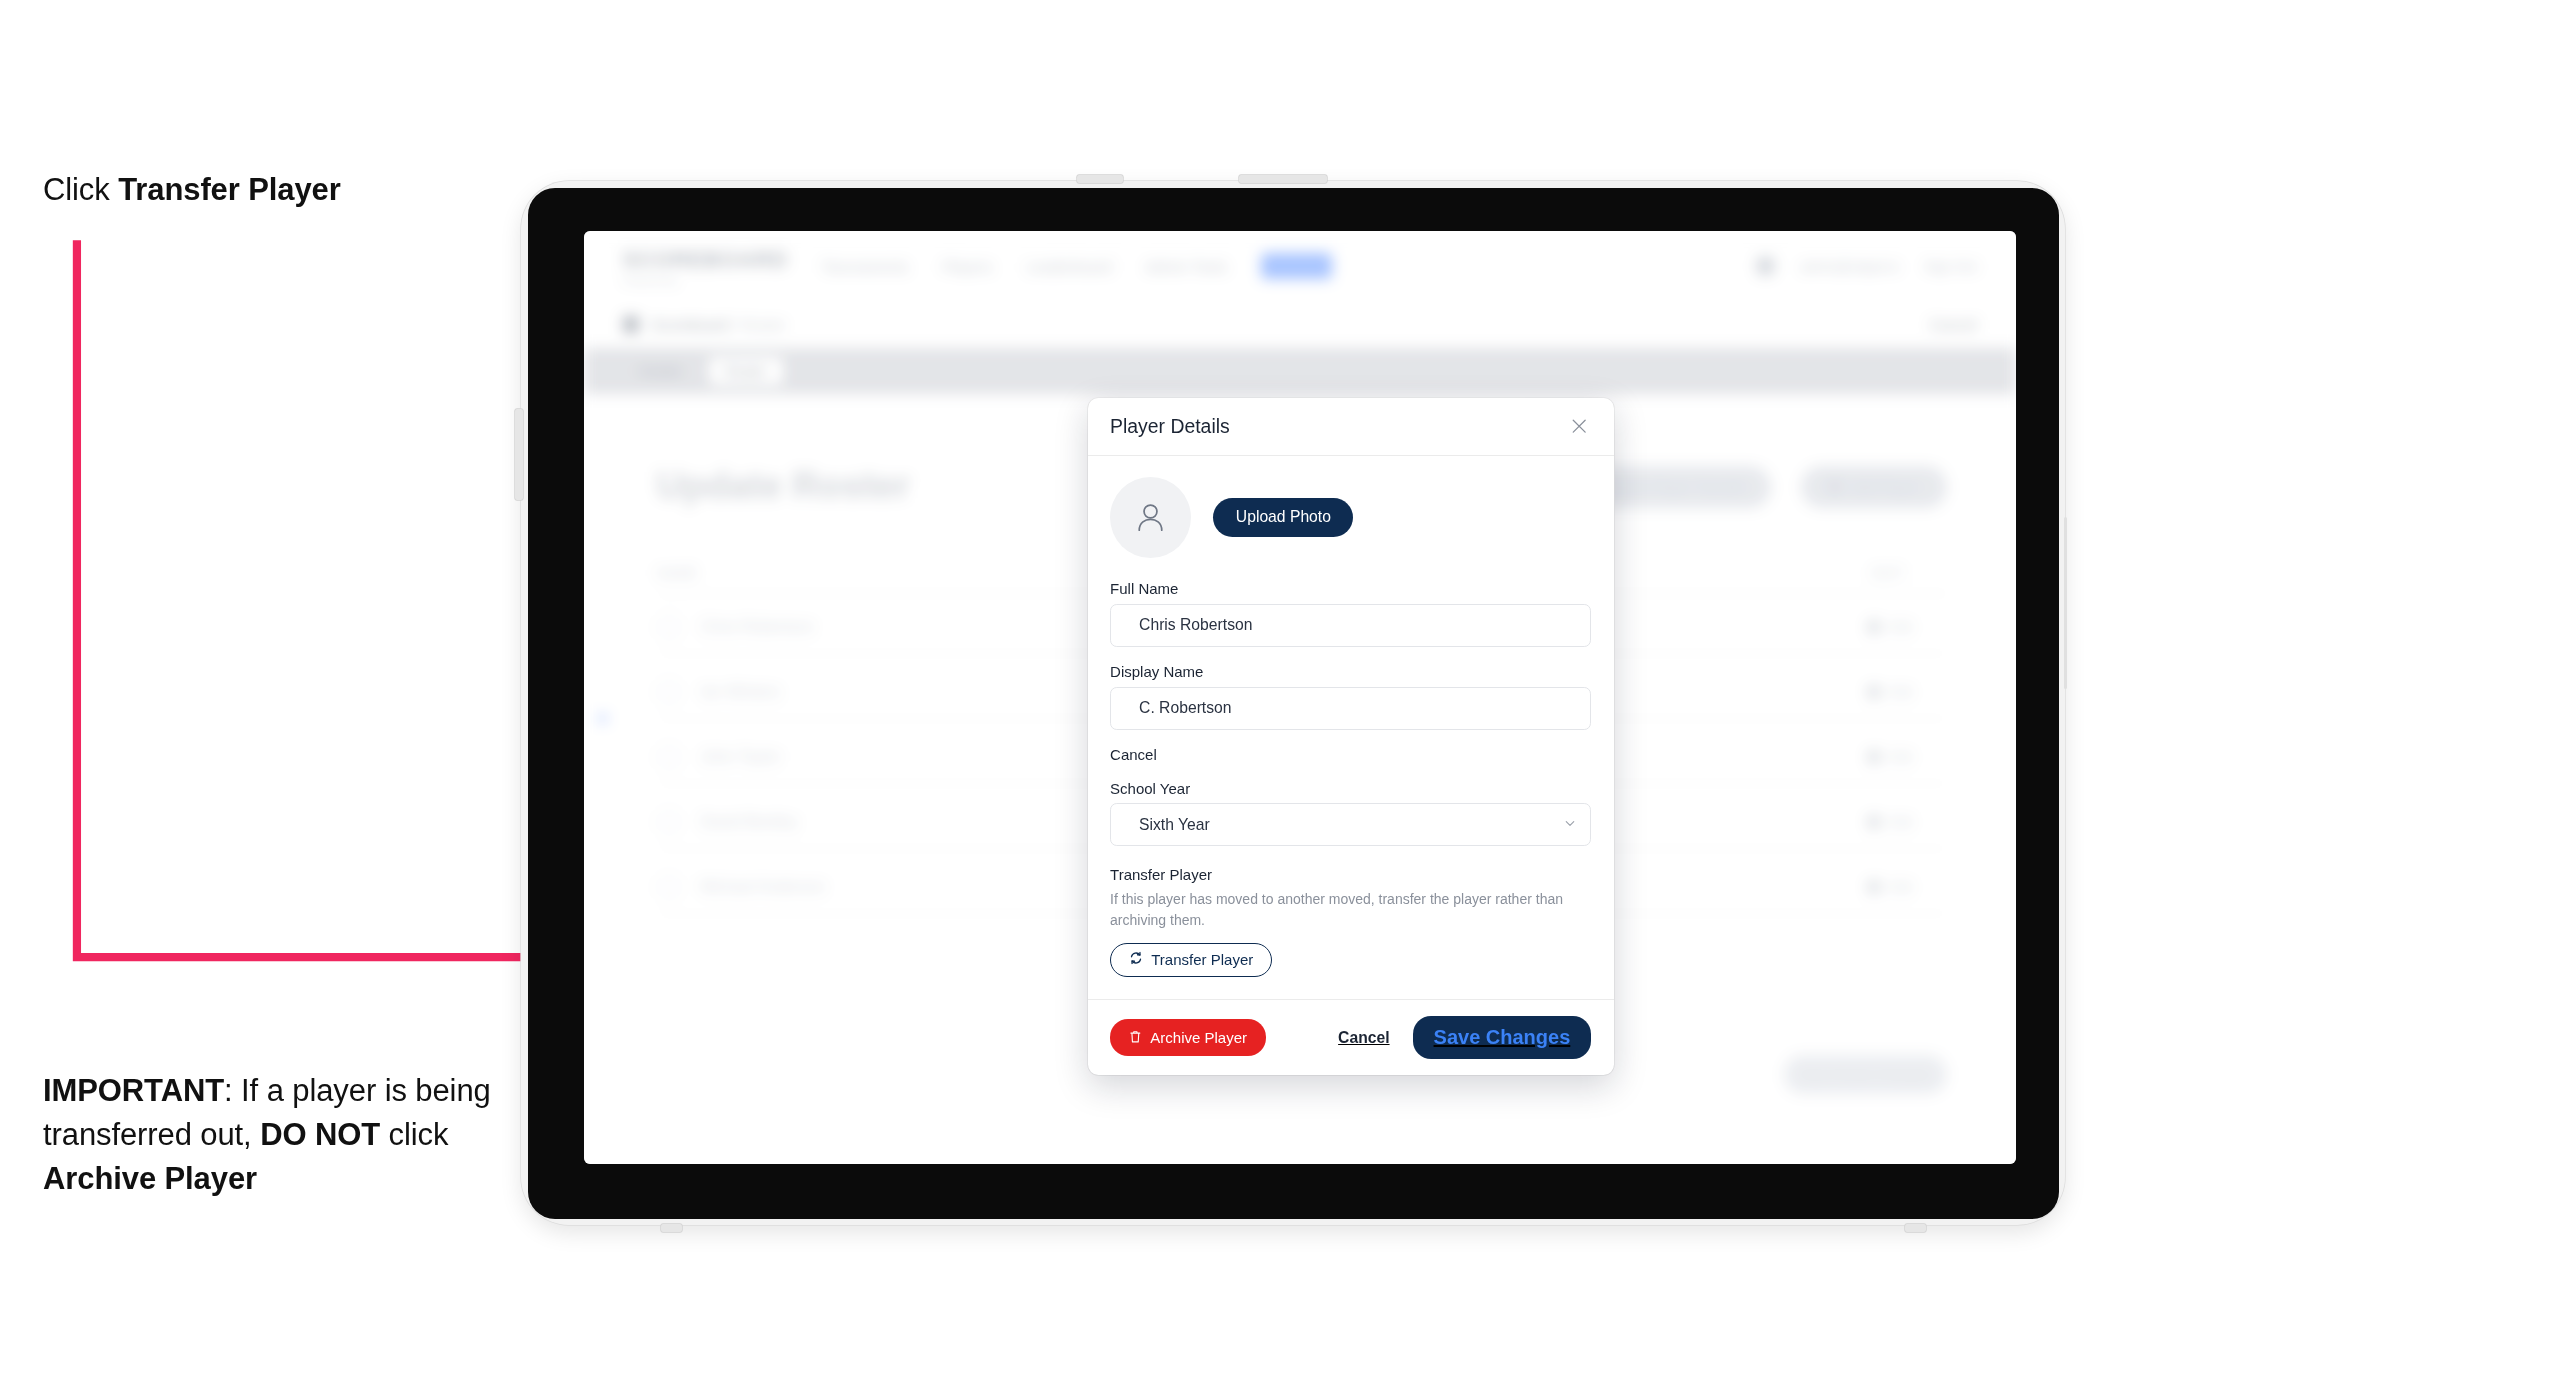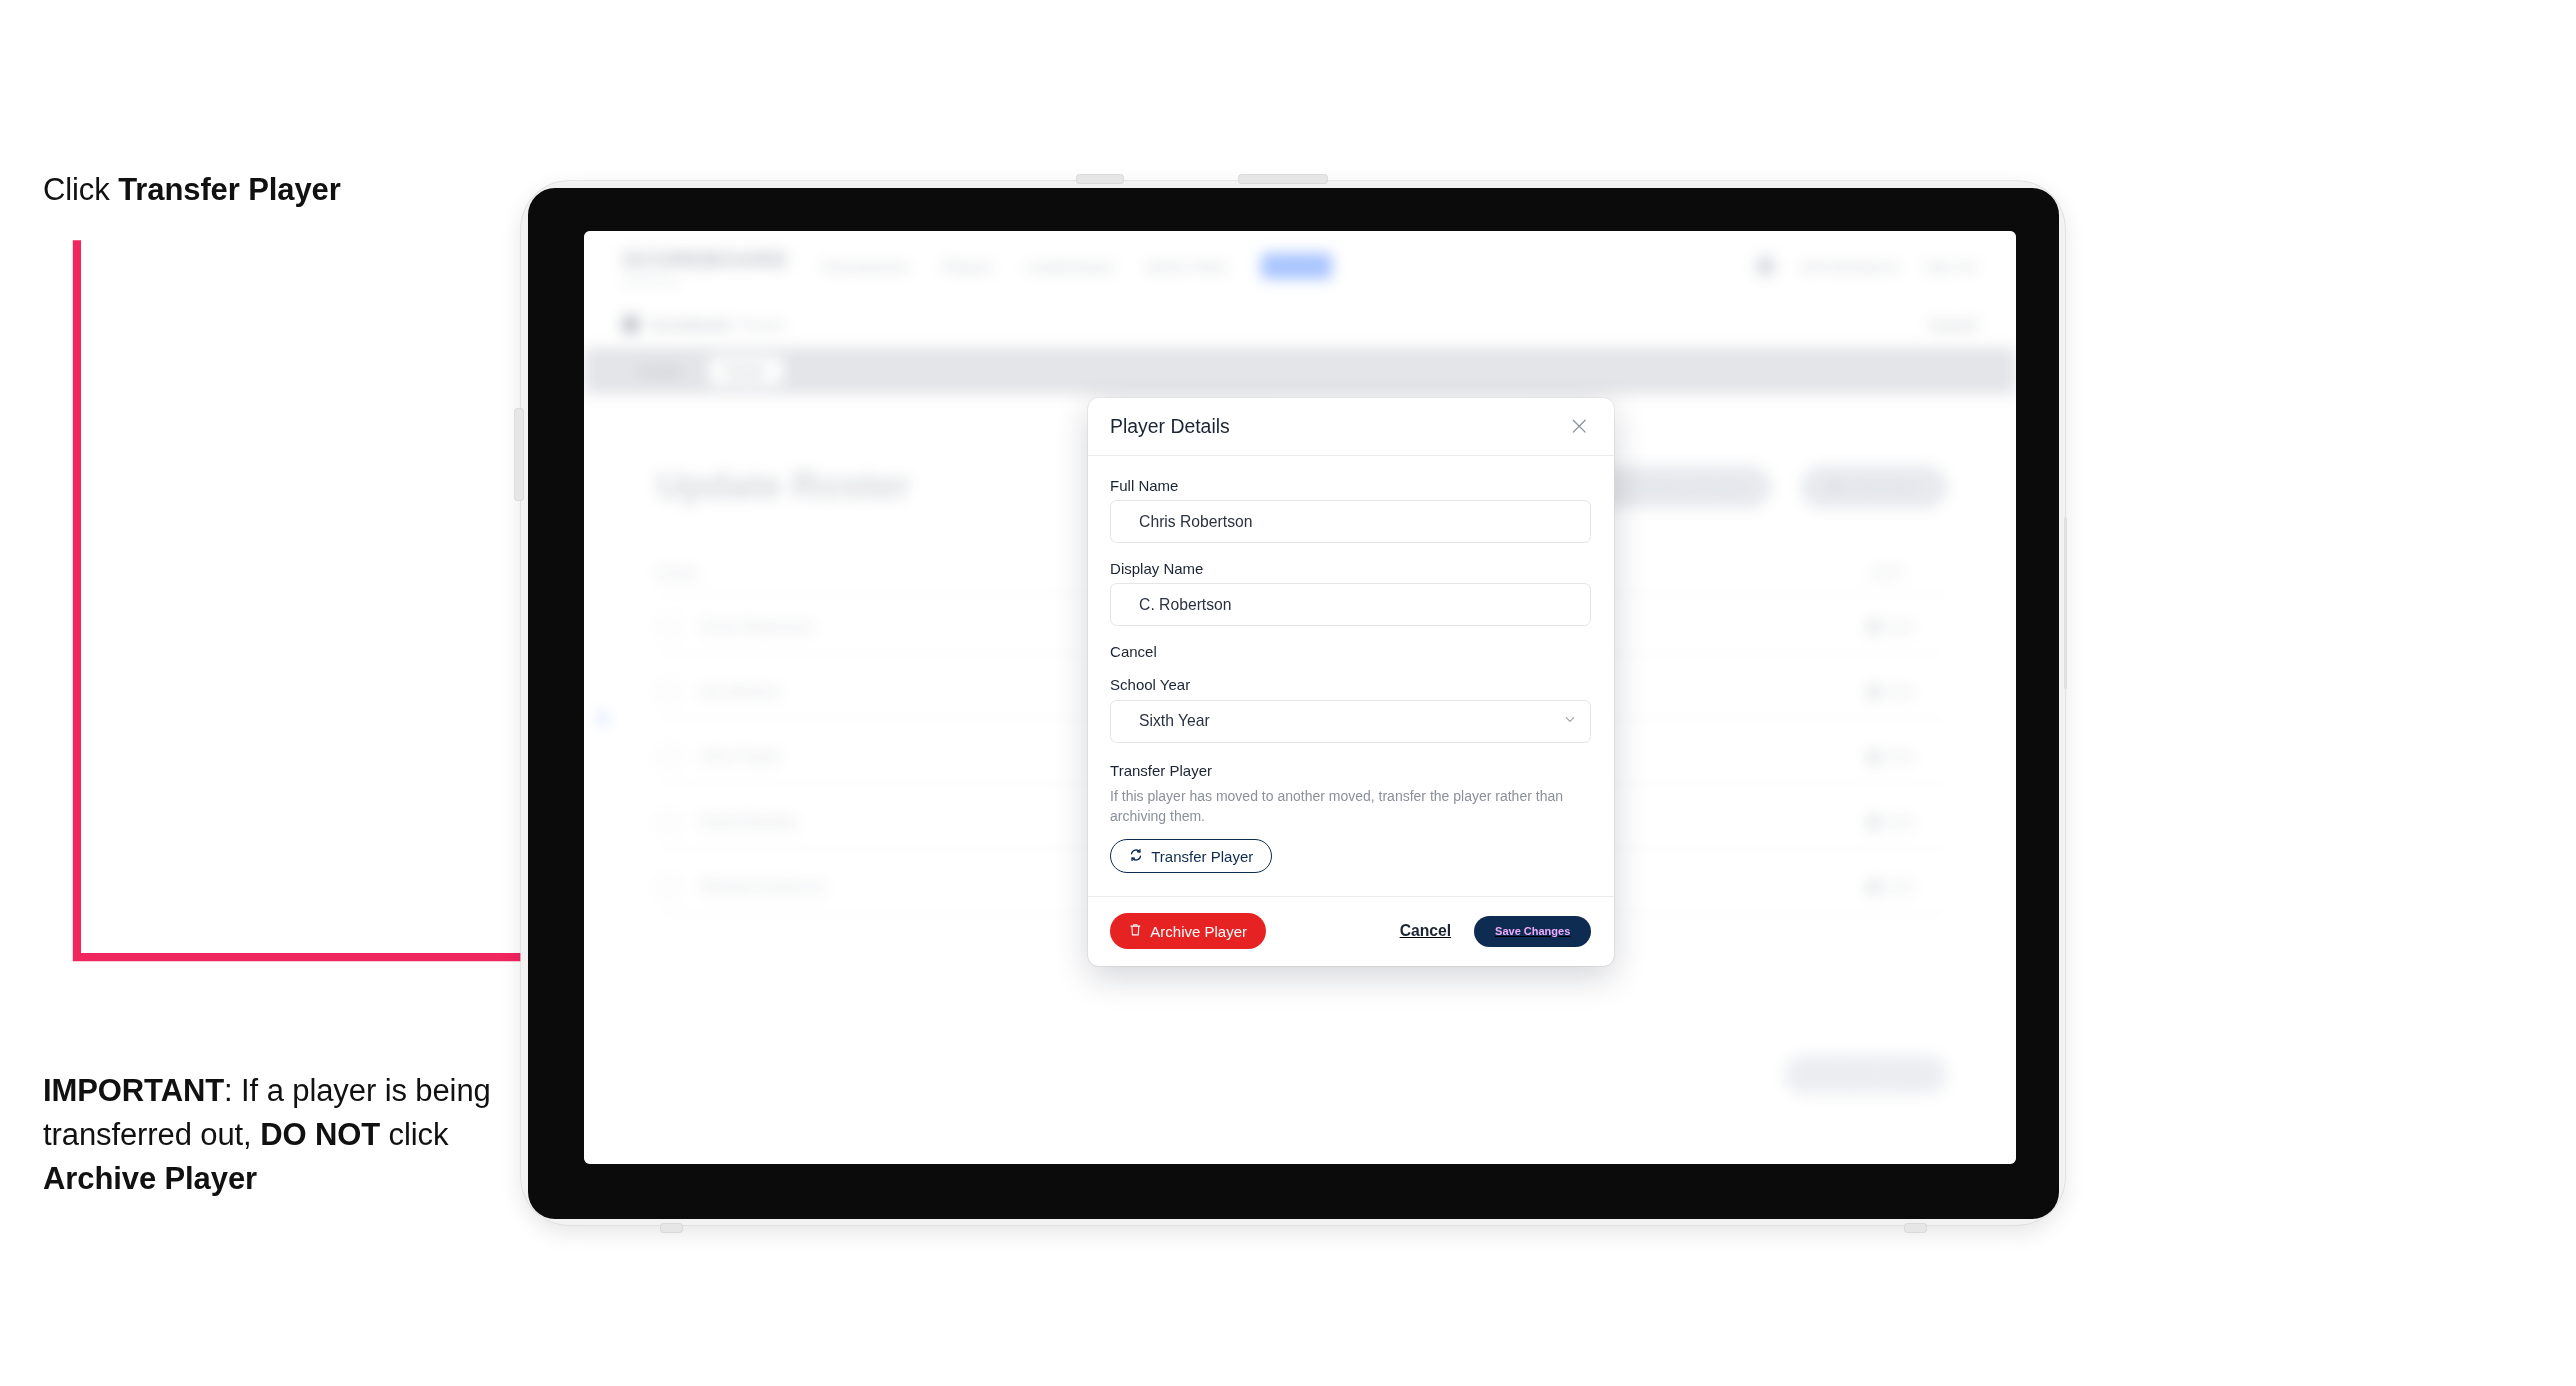--- a/index.html
+++ b/index.html
@@ -390,24 +390,24 @@
     background: none;
     border: none;
     font-size: 15.7px;
     color: #1b2433;
     font-weight: 700;
     cursor: pointer;
     font-family: "Liberation Sans", sans-serif;
   }
   #save-btn {
     background: #0e2c51;
-    color: #f0abfc;
+    color: #3b82f6;
     border: none;
     border-radius: 18px;
-    font-size: 11px;
+    font-size: 20px;
     font-weight: 700;
     padding: 9.7px 21px;
     cursor: pointer;
     font-family: "Liberation Sans", sans-serif;
   }
 </style>
 </head>
 <body>
 
 <div class="annotation" id="ann-top">
@@ -538,20 +538,29 @@
           <div id="modal-title">Player Details</div>
           <div id="modal-close">
             <svg width="16.4" height="16.4" viewBox="0 0 22 22" aria-hidden="true">
               <path d="M3 3 L19 19 M19 3 L3 19" stroke="#8a909b" stroke-width="1.7" fill="none" stroke-linecap="round"></path>
             </svg>
           </div>
         </div>
 
         <div id="modal-body">
 
+          <div id="photo-row">
+            <div id="avatar-circle">
+              <svg width="39" height="39" viewBox="0 0 52 52" aria-hidden="true">
+                <circle cx="26" cy="18" r="8.6" fill="none" stroke="#6f7785" stroke-width="2.3"></circle>
+                <path d="M11 43 C11 32.5 19 28.5 26 28.5 C33 28.5 41 32.5 41 43" fill="none" stroke="#6f7785" stroke-width="2.3" stroke-linecap="round"></path>
+              </svg>
+            </div>
+            <button id="upload-photo-btn">Upload Photo</button>
+          </div>
 
           <div class="field-group">
             <label class="field-label">Full Name</label>
             <input class="field-input" type="text" value="Chris Robertson" style="">
           </div>
 
           <div class="field-group">
             <label class="field-label">Display Name</label>
             <input class="field-input" type="text" value="C. Robertson" style="">
           </div>

